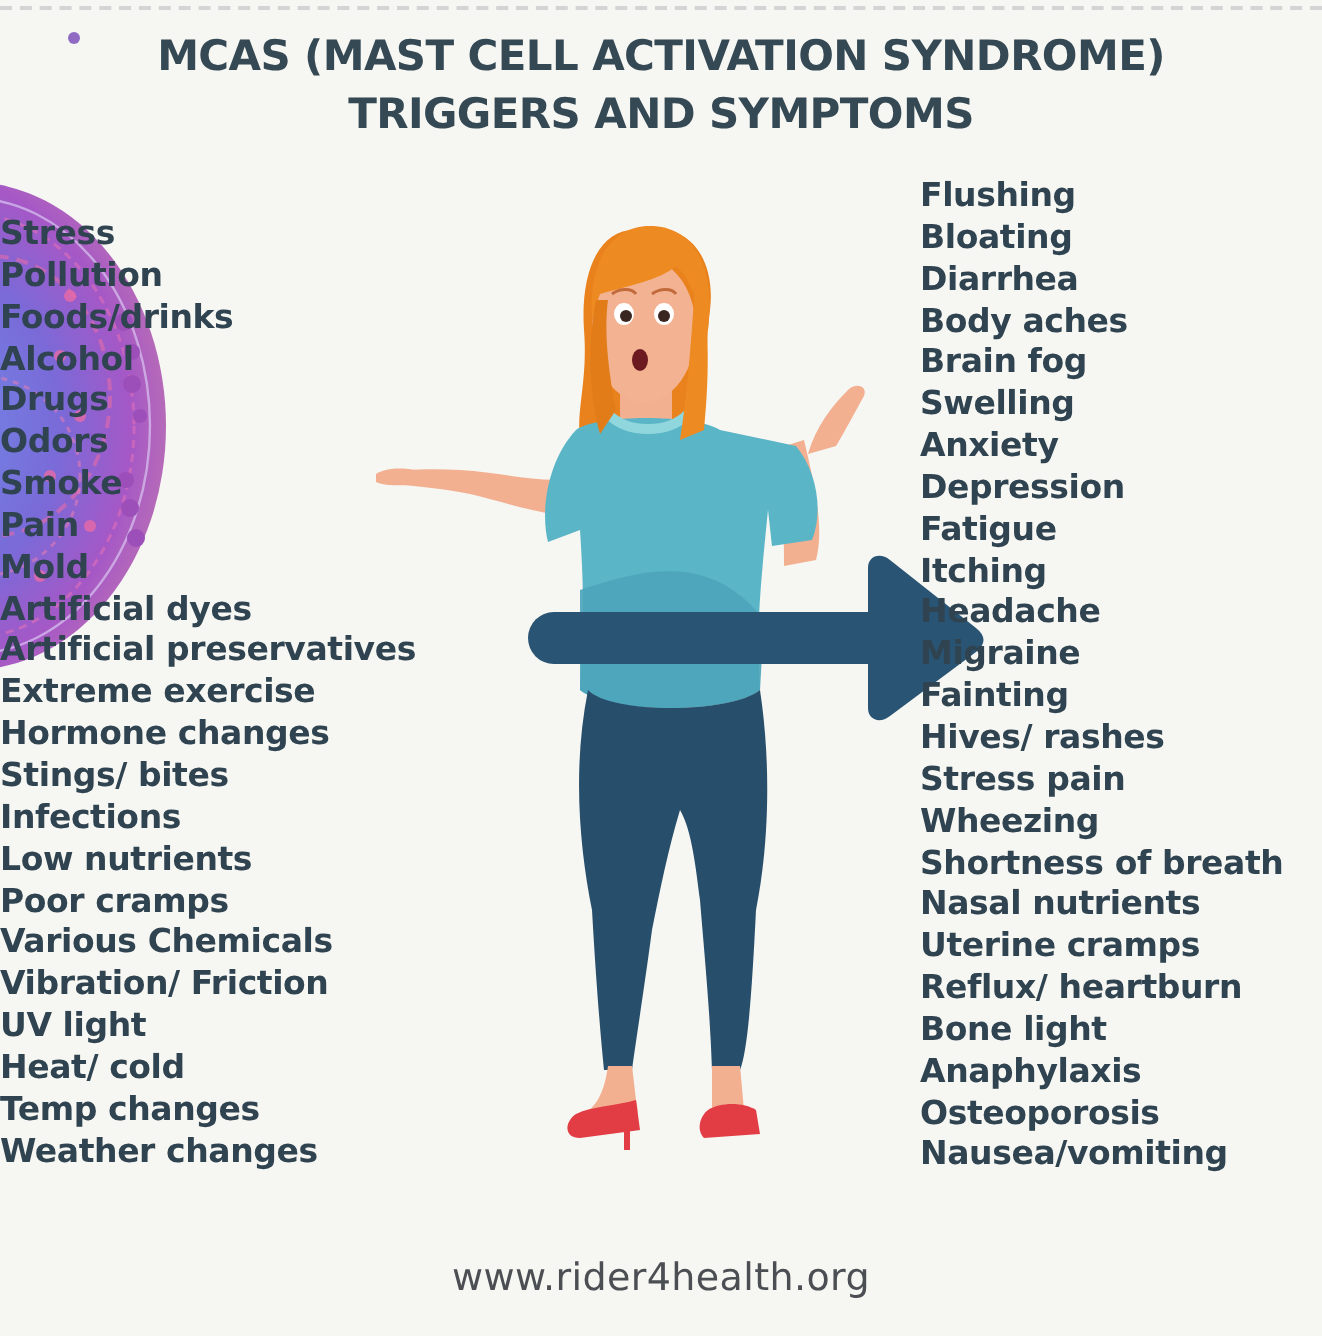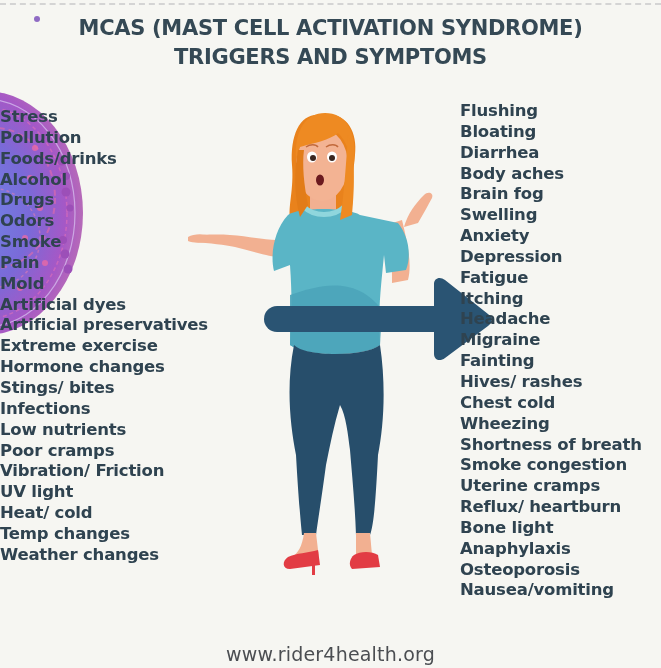--- a/index.html
+++ b/index.html
@@ -61,40 +61,40 @@
       letter-spacing: -0.2px;
     }
     .triggers {
       left: 0;
       width: 254px;
       top: 107px;
     }
     .symptoms {
       left: 460px;
       width: 201px;
-      top: 101px;
+      top: 88px;
     }
     .list li { white-space: nowrap; }
     .figure {
       position: absolute;
       left: 180px;
       top: 95px;
       width: 280px;
       height: 490px;
     }
     .arrow {
       position: absolute;
       left: 262px;
       top: 276px;
       width: 232px;
       height: 86px;
     }
     .footer {
       position: absolute;
-      top: 643px;
+      top: 628px;
       left: 0; right: 0;
       text-align: center;
       font-size: 19px;
       color: #4b4e52;
       letter-spacing: 0.2px;
     }
   </style>
 </head>
 <body>
 
@@ -150,20 +150,21 @@
   <li>Pain</li>
   <li>Mold</li>
   <li>Artificial dyes</li>
   <li>Artificial preservatives</li>
   <li>Extreme exercise</li>
   <li>Hormone changes</li>
   <li>Stings/ bites</li>
   <li>Infections</li>
   <li>Low nutrients</li>
   <li>Poor cramps</li>
+  <li>Various Chemicals</li>
   <li>Vibration/ Friction</li>
   <li>UV light</li>
   <li>Heat/ cold</li>
   <li>Temp changes</li>
   <li>Weather changes</li>
 </ul>
 
 <svg class="figure" viewBox="0 0 280 490">
 
   <path d="M140 20 C120 18 110 40 112 70 C114 95 108 110 110 125 L170 125 C175 100 172 80 175 60 C178 35 165 15 140 20 Z" fill="#e9821c"></path>
@@ -217,24 +218,24 @@
   <li>Brain fog</li>
   <li>Swelling</li>
   <li>Anxiety</li>
   <li>Depression</li>
   <li>Fatigue</li>
   <li>Itching</li>
   <li>Headache</li>
   <li>Migraine</li>
   <li>Fainting</li>
   <li>Hives/ rashes</li>
-  <li>Chest cold</li>
+  <li>Stress pain</li>
   <li>Wheezing</li>
   <li>Shortness of breath</li>
-  <li>Smoke congestion</li>
+  <li>Nasal nutrients</li>
   <li>Uterine cramps</li>
   <li>Reflux/ heartburn</li>
   <li>Bone light</li>
   <li>Anaphylaxis</li>
   <li>Osteoporosis</li>
   <li>Nausea/vomiting</li>
 </ul>
 
 <div class="footer">www.rider4health.org</div>
 

